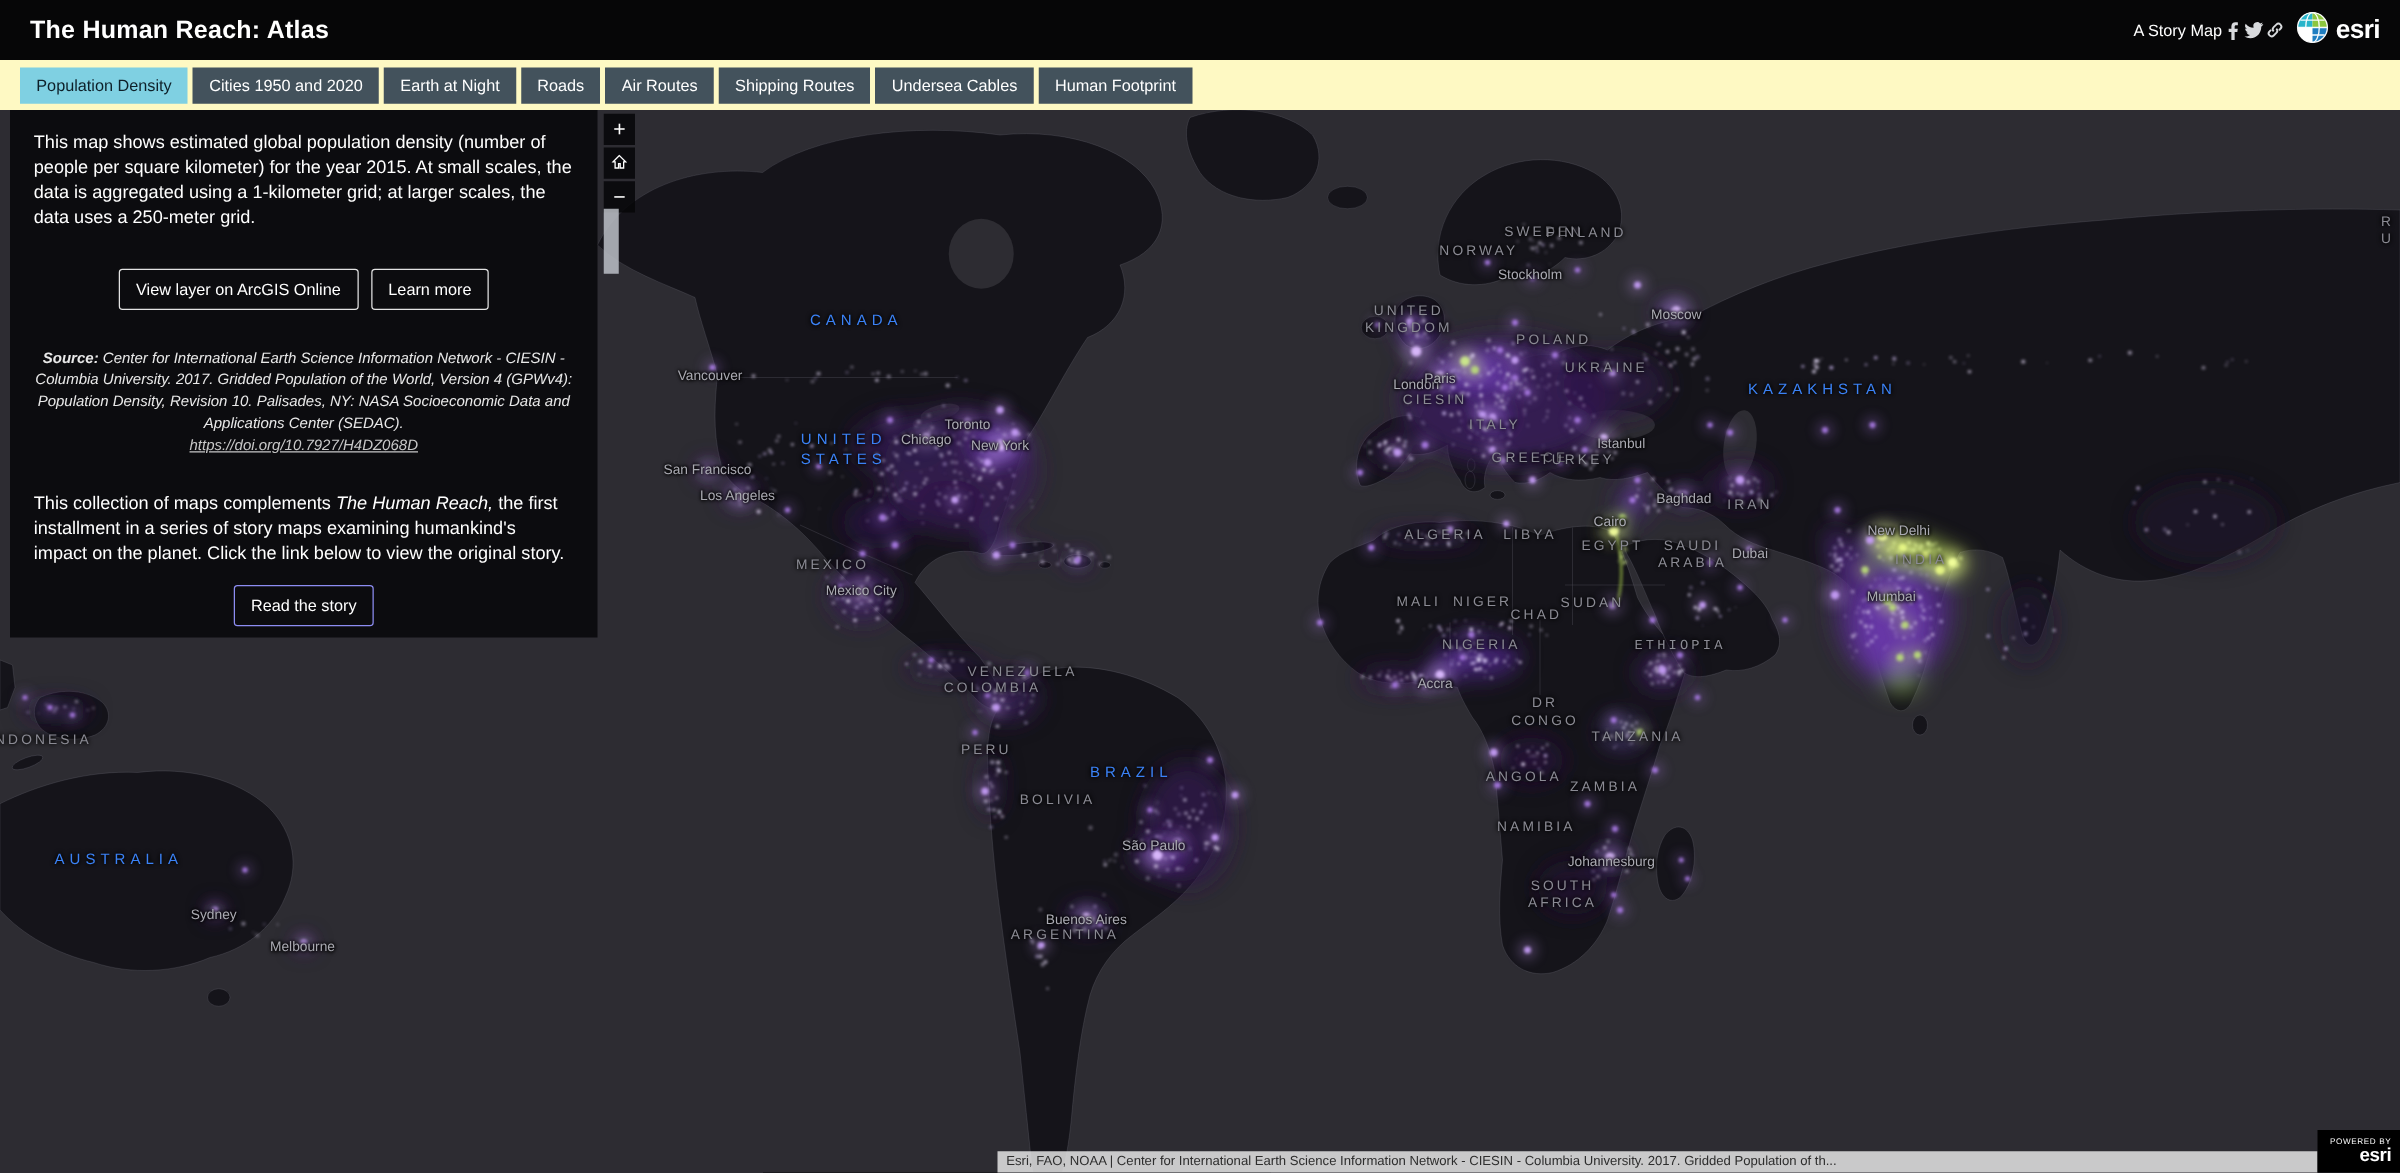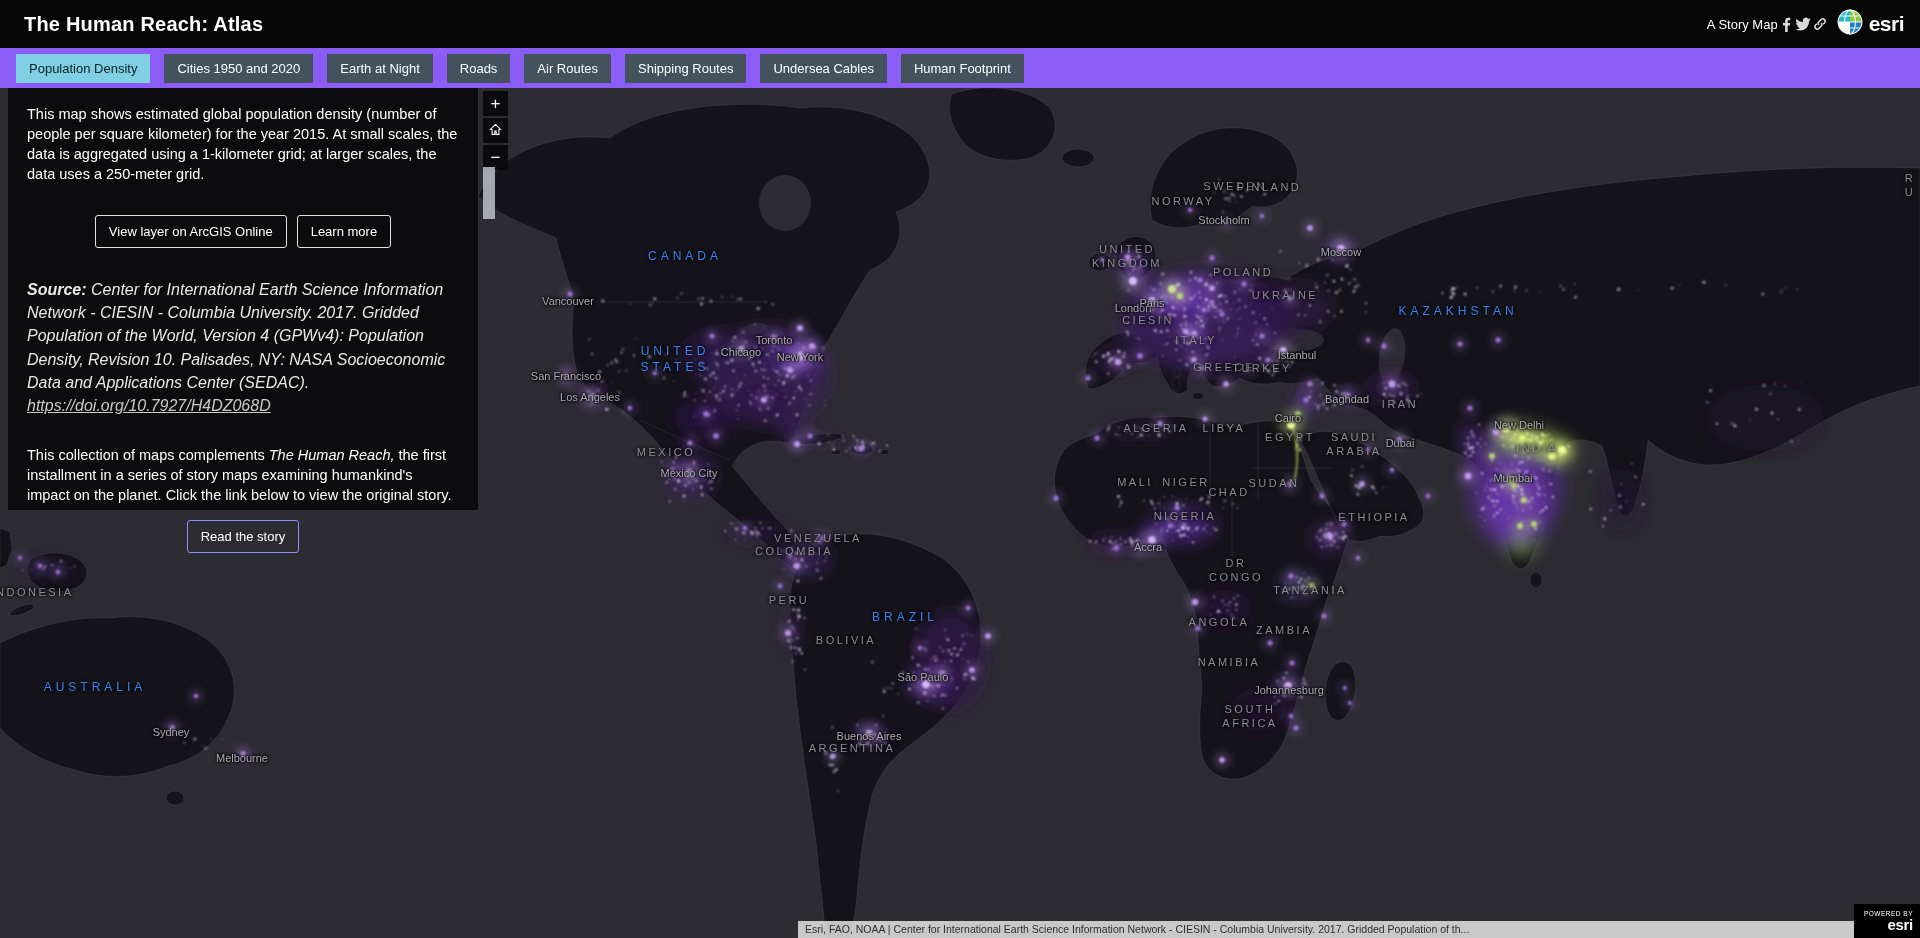--- a/index.html
+++ b/index.html
@@ -9,41 +9,41 @@
   
   header{height:48px;background:#060607;display:flex;align-items:center;padding:0 16px 0 24px;box-sizing:border-box;}
   .app-title{font-size:20px;font-weight:bold;color:#fff;margin:0;letter-spacing:.2px;}
   .header-right{margin-left:auto;display:flex;align-items:center;}
   .storymap{color:#fff;font-size:13px;}
   .hicon{width:17px;height:17px;display:flex;align-items:center;justify-content:center;cursor:pointer;}
   .esri-logo{display:flex;align-items:center;gap:6px;margin-left:8px;cursor:pointer;}
   .esri-word{color:#fff;font-size:21px;font-weight:bold;letter-spacing:-.5px;}
 
   
-  #tabbar{height:40px;background:#8b5cf6;display:flex;gap:14px;padding:6px 0 0 16px;box-sizing:border-box;}
+  #tabbar{height:40px;background:#fef9c3;display:flex;gap:4px;padding:6px 0 0 16px;box-sizing:border-box;}
   .tab{border:none;cursor:pointer;background:#43525c;color:#fff;font-size:13px;padding:0 13px;height:29px;font-family:inherit;white-space:nowrap;}
   .tab.active{background:#7fd0e2;color:#0e2029;}
 
   
   .map-area{position:absolute;top:88px;left:0;width:1920px;height:850px;background:#2d2c32;overflow:hidden;}
   #map-svg{position:absolute;left:0;top:0;}
   #labels{position:absolute;left:0;top:0;width:100%;height:100%;pointer-events:none;}
   .country-label{position:absolute;transform:translate(-50%,-50%);color:#8b8b94;font-size:11px;letter-spacing:2.5px;white-space:pre-line;text-align:center;line-height:1.3;text-shadow:0 0 4px #000,0 0 4px #000;}
   .country-label.lg{font-size:12px;letter-spacing:4px;color:#3b82f6;}
   .city-label{position:absolute;transform:translate(-50%,-50%);color:#aaaab2;font-size:11px;white-space:nowrap;text-shadow:0 1px 3px #000,0 -1px 3px #000,1px 0 3px #000;}
 
   
   .panel{position:absolute;left:8px;top:0;width:470px;height:422px;background:rgba(8,8,10,.87);color:#fff;padding:16px 19px;box-sizing:border-box;}
   .panel .p1{font-size:14.5px;line-height:1.38;margin:0;}
   .btn-row{text-align:center;margin-top:31px;}
   .btn-row.story-row{margin-top:15px;}
   .obtn{background:transparent;border:1px solid #e3e3e3;color:#fff;font-size:13px;padding:8px 13px;border-radius:3px;cursor:pointer;font-family:inherit;}
   .obtn + .obtn{margin-left:10px;}
   .obtn.story{border-color:#8d8df2;}
-  .src{font-size:16px;line-height:1.45;color:#e9e9e9;font-style:italic;margin:30px 0 28px;}
+  .src{font-size:12px;line-height:1.45;color:#e9e9e9;font-style:italic;margin:30px 0 28px;text-align:center;}
   .srclink{color:#c9c9c9;}
   .p2wrap{margin:0;}
 
   
   .map-controls{position:absolute;left:483px;top:3px;display:flex;flex-direction:column;gap:2px;}
   .mbtn{width:25px;height:25px;background:rgba(6,6,8,.85);border:none;color:#fff;font-size:17px;line-height:23px;text-align:center;cursor:pointer;padding:0;font-family:inherit;}
   .zoom-thumb{position:absolute;left:483px;top:79px;width:12px;height:52px;background:#b7bbc1;opacity:.88;}
 
   
   .attribution{position:absolute;bottom:0;right:66px;width:1056px;height:17px;background:rgba(236,236,236,.82);color:#2e2e2e;font-size:10.5px;line-height:17px;padding:0 7px;box-sizing:border-box;white-space:nowrap;overflow:hidden;margin-top:20px;}
@@ -1856,21 +1856,21 @@
         <span class="country-label" style="left: 1354px; top: 356px;">SAUDI
 ARABIA</span>
         <span class="country-label" style="left: 1156px; top: 340px;">ALGERIA</span>
         <span class="country-label" style="left: 1224px; top: 340px;">LIBYA</span>
         <span class="country-label" style="left: 1290px; top: 349px;">EGYPT</span>
         <span class="country-label" style="left: 1135px; top: 394px;">MALI</span>
         <span class="country-label" style="left: 1186px; top: 394px;">NIGER</span>
         <span class="country-label" style="left: 1229px; top: 404px;">CHAD</span>
         <span class="country-label" style="left: 1274px; top: 395px;">SUDAN</span>
         <span class="country-label" style="left: 1185px; top: 428px;">NIGERIA</span>
-        <span class="country-label" style="left: 1374px; top: 429px;">ETHIOPIA</span>
+        <span class="country-label" style="left: 1344px; top: 429px; font-family: Liberation Mono, monospace;">ETHIOPIA</span>
         <span class="country-label" style="left: 1236px; top: 482px;">DR
 CONGO</span>
         <span class="country-label" style="left: 1310px; top: 502px;">TANZANIA</span>
         <span class="country-label" style="left: 1219px; top: 534px;">ANGOLA</span>
         <span class="country-label" style="left: 1284px; top: 542px;">ZAMBIA</span>
         <span class="country-label" style="left: 1229px; top: 574px;">NAMIBIA</span>
         <span class="country-label" style="left: 1250px; top: 628px;">SOUTH
 AFRICA</span>
         <span class="country-label" style="left: 1537px; top: 360px;">INDIA</span>
         <span class="country-label" style="left: 1910px; top: 97px;">R U</span>

